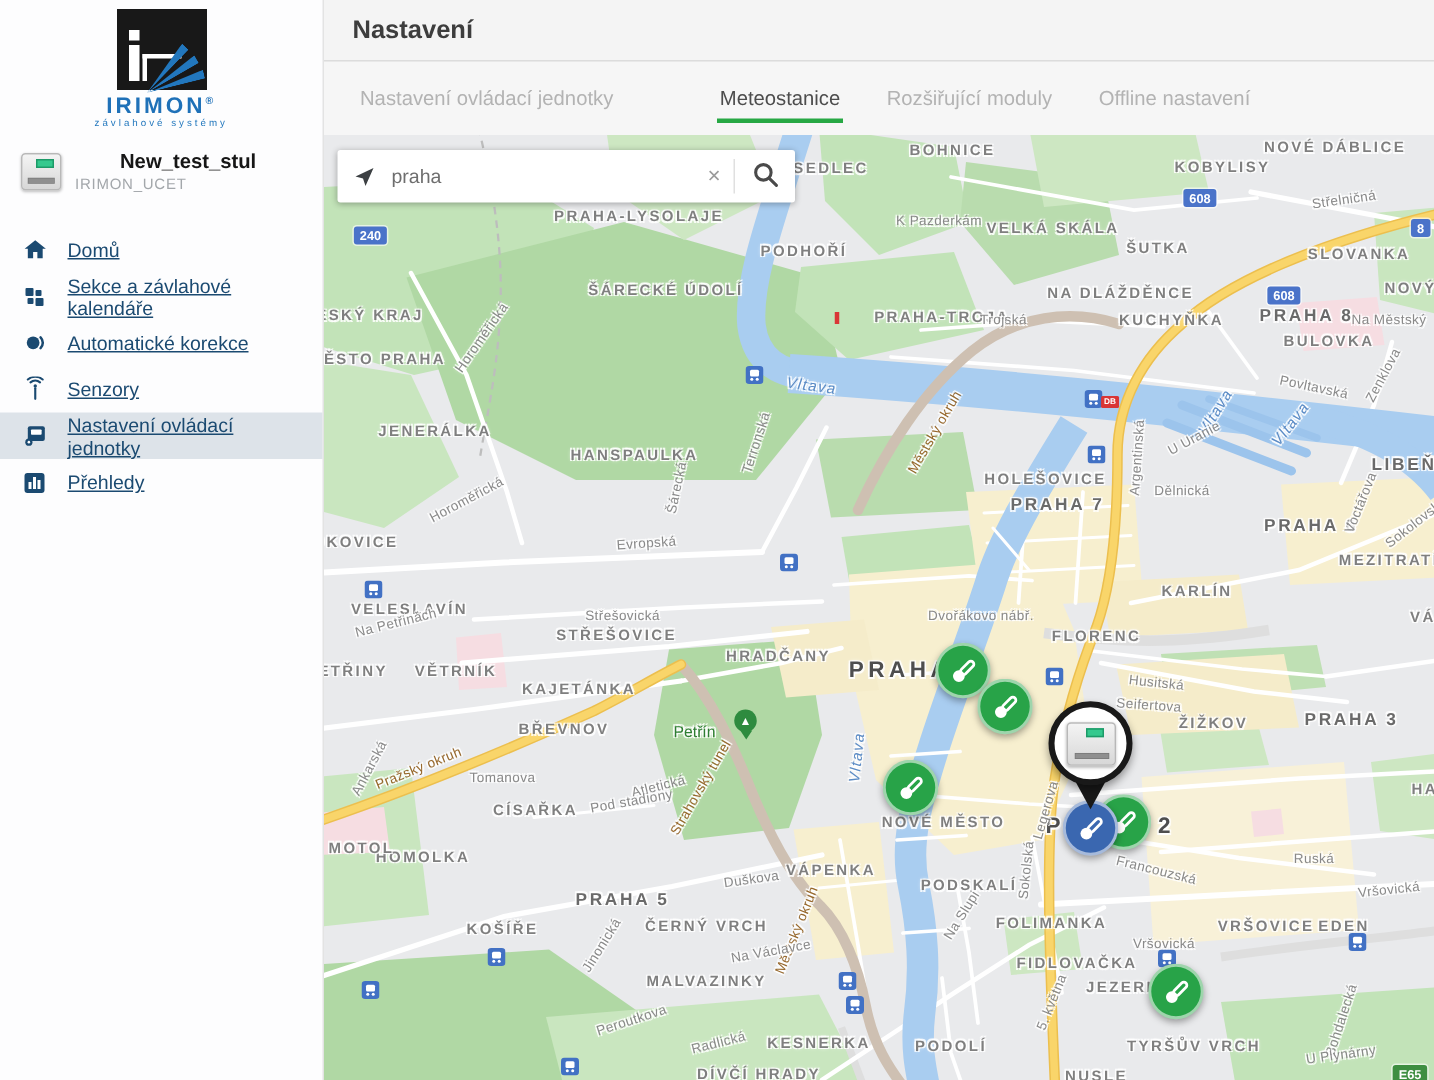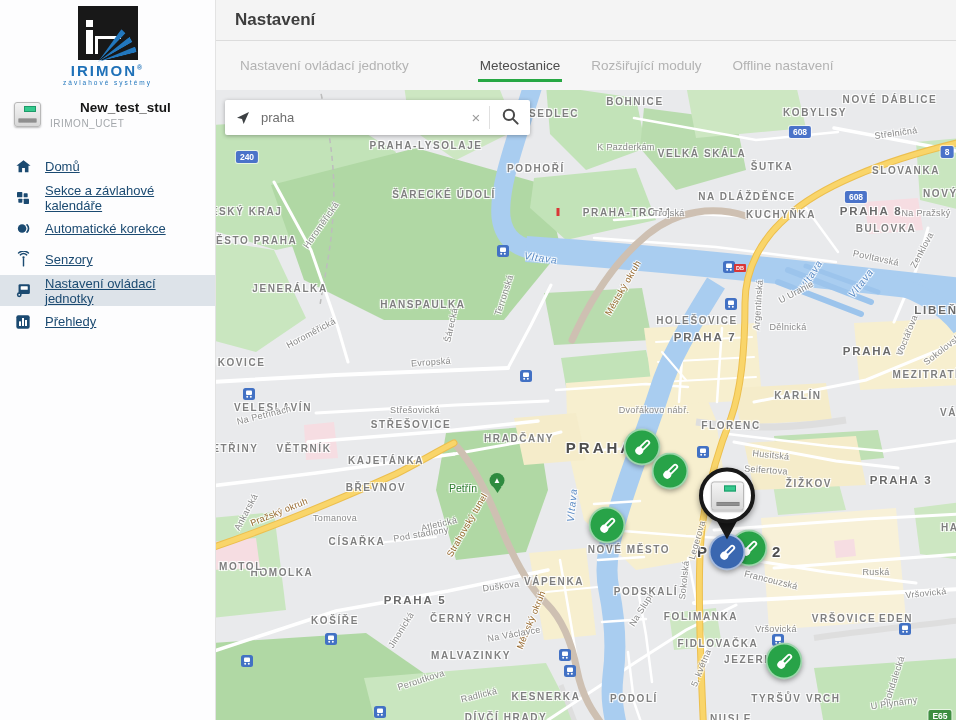--- a/index.html
+++ b/index.html
@@ -368,21 +368,21 @@
           <span class="lbl k-d" style="left: 330px; top: 606px; transform: translate(-50%, -50%);">KESNERKA</span>
           <span class="lbl k-d" style="left: 290px; top: 627px; transform: translate(-50%, -50%);">DÍVČÍ HRADY</span>
           <span class="lbl k-d" style="left: 418px; top: 608px; transform: translate(-50%, -50%);">PODOLÍ</span>
           <span class="lbl k-d" style="left: 580px; top: 608px; transform: translate(-50%, -50%);">TYRŠŮV VRCH</span>
           <span class="lbl k-d" style="left: 515px; top: 628px; transform: translate(-50%, -50%);">NUSLE</span>
           <span class="lbl k-c" style="left: 384px; top: 357px; transform: translate(-50%, -50%);">PRAHA</span>
           <span class="lbl k-c" style="left: 481px; top: 461px; transform: translate(0px, -50%);">PRAHA 2</span>
           <span class="lbl k-s" style="left: 410px; top: 57px; transform: translate(-50%, -50%);">K Pazderkám</span>
           <span class="lbl k-s" style="left: 680px; top: 43px; transform: translate(-50%, -50%) rotate(-8deg);">Střelničná</span>
           <span class="lbl k-s" style="left: 453px; top: 123px; transform: translate(-50%, -50%);">Trojská</span>
-          <span class="lbl k-s" style="left: 710px; top: 123px; transform: translate(-50%, -50%);">Na Pražský</span>
+          <span class="lbl k-s" style="left: 710px; top: 123px; transform: translate(-50%, -50%);">Na Městský</span>
           <span class="lbl k-s" style="left: 660px; top: 168px; transform: translate(-50%, -50%) rotate(12deg);">Povltavská</span>
           <span class="lbl k-s" style="left: 105px; top: 135px; transform: translate(-50%, -50%) rotate(-55deg);">Horoměřická</span>
           <span class="lbl k-s" style="left: 95px; top: 243px; transform: translate(-50%, -50%) rotate(-28deg);">Horoměřická</span>
           <span class="lbl k-s" style="left: 288px; top: 205px; transform: translate(-50%, -50%) rotate(-72deg);">Terronská</span>
           <span class="lbl k-s" style="left: 235px; top: 235px; transform: translate(-50%, -50%) rotate(-78deg);">Šárecká</span>
           <span class="lbl k-s" style="left: 215px; top: 272px; transform: translate(-50%, -50%) rotate(-4deg);">Evropská</span>
           <span class="lbl k-w" style="left: 325px; top: 168px; transform: translate(-50%, -50%) rotate(8deg);">Vltava</span>
           <span class="lbl k-w" style="left: 595px; top: 185px; transform: translate(-50%, -50%) rotate(-58deg);">Vltava</span>
           <span class="lbl k-w" style="left: 645px; top: 193px; transform: translate(-50%, -50%) rotate(-52deg);">Vltava</span>
           <span class="lbl k-w" style="left: 356px; top: 415px; transform: translate(-50%, -50%) rotate(-84deg);">Vltava</span>

